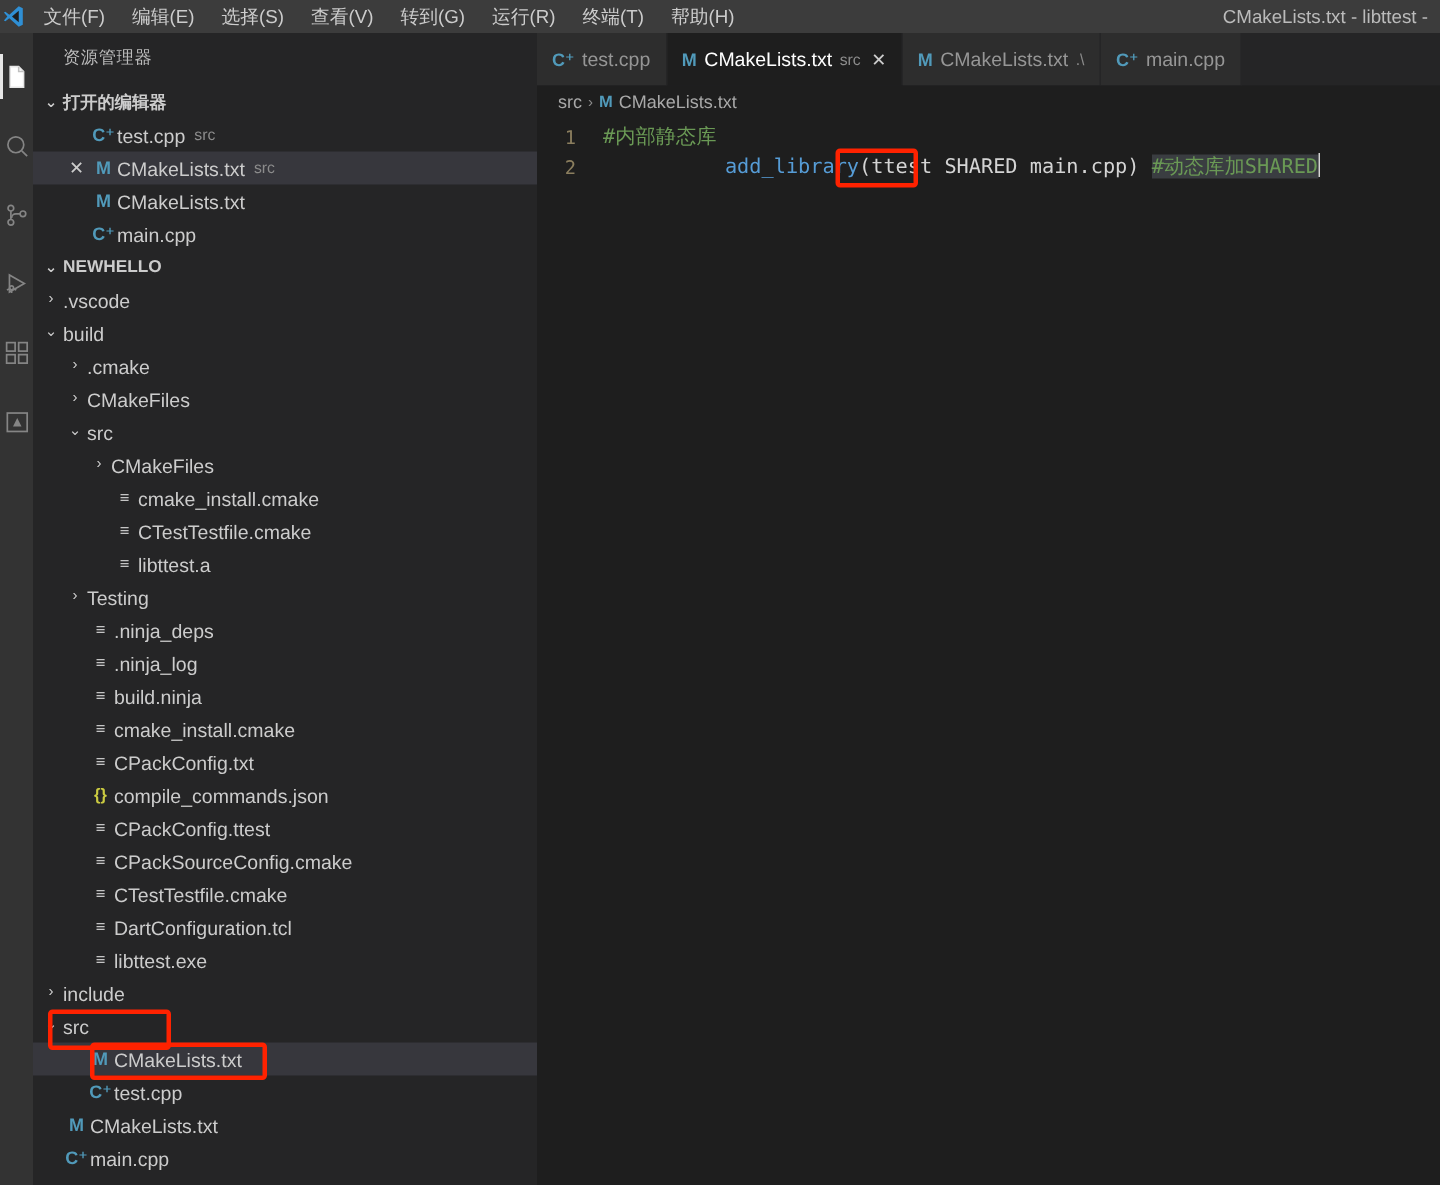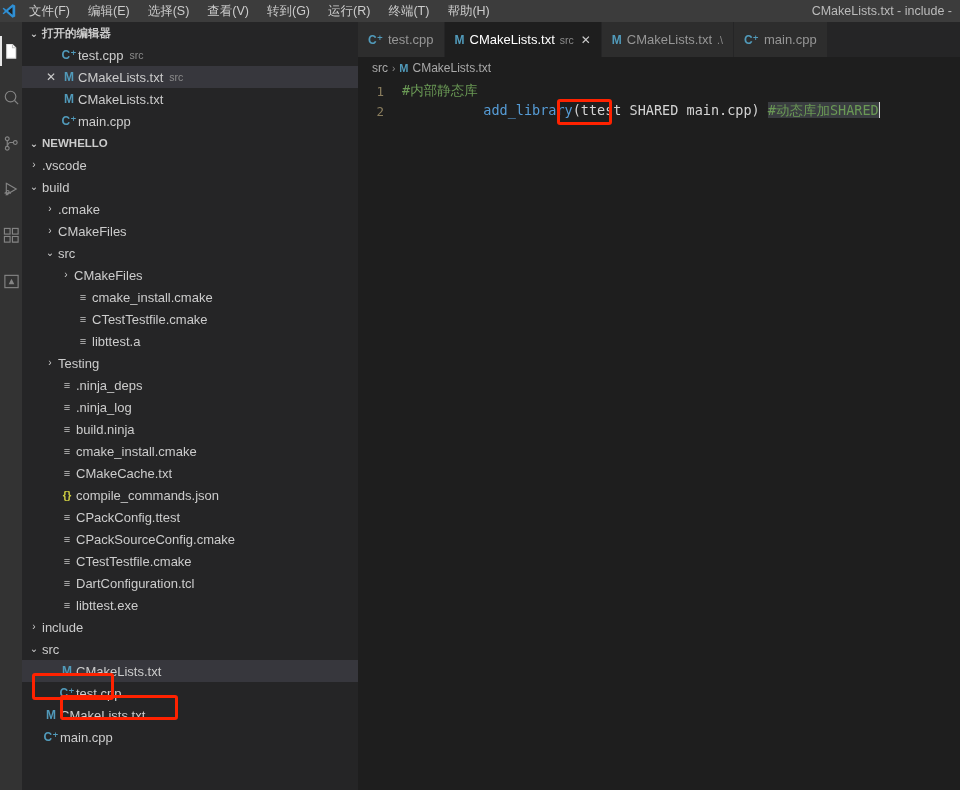--- a/index.html
+++ b/index.html
@@ -178,21 +178,21 @@
     <div class="menu">
       <div class="menu-item">文件(F)</div>
       <div class="menu-item">编辑(E)</div>
       <div class="menu-item">选择(S)</div>
       <div class="menu-item">查看(V)</div>
       <div class="menu-item">转到(G)</div>
       <div class="menu-item">运行(R)</div>
       <div class="menu-item">终端(T)</div>
       <div class="menu-item">帮助(H)</div>
     </div>
-    <div class="win-title">CMakeLists.txt - include -</div>
+    <div class="win-title">CMakeLists.txt - libttest -</div>
   </div>
 
   <div class="activitybar">
     <div class="act-icon active">
       <svg width="17" height="17" viewBox="0 0 18 18" fill="none" stroke="currentColor" stroke-width="1.1">
         <path d="M4 1.5 h6 l3.5 3.5 v11 h-9.5 z" fill="#ffffff" stroke="#e7e7e7"></path>
         <path d="M10 1.5 v3.5 h3.5" stroke="#c0c0c0" fill="none"></path>
       </svg>
     </div>
     <div class="act-icon">
@@ -227,20 +227,21 @@
     </div>
     <div class="act-icon">
       <svg width="17" height="17" viewBox="0 0 18 18" fill="none" stroke="currentColor" stroke-width="1.2">
         <rect x="2" y="2.5" width="14" height="13"></rect>
         <path d="M6 12 L9 6 L12 12 Z" fill="currentColor" stroke="none"></path>
       </svg>
     </div>
   </div>
 
   <div class="sidebar">
+    <div class="sidebar-title">资源管理器</div>
 
     <div class="section-header">
       <span class="twist">⌄</span>
       <span>打开的编辑器</span>
     </div>
     <div class="tree" id="open-editors-tree">
         <div class="row" style="padding-left: 20px;">
           <span class="ficon close"></span>
           <span class="ficon cpp" style="font-size: 12px;">C⁺</span>
           <span class="label">test.cpp</span>
@@ -328,21 +329,21 @@
           <span class="label">build.ninja</span>
         </div>
         <div class="row" style="padding-left: 20px;">
           <span class="twisty"></span>
           <span class="ficon txtf">≡</span>
           <span class="label">cmake_install.cmake</span>
         </div>
         <div class="row" style="padding-left: 20px;">
           <span class="twisty"></span>
           <span class="ficon txtf">≡</span>
-          <span class="label">CMakeCache.txt</span>
+          <span class="label">CPackConfig.txt</span>
         </div>
         <div class="row" style="padding-left: 20px;">
           <span class="twisty"></span>
           <span class="ficon json">{}</span>
           <span class="label">compile_commands.json</span>
         </div>
         <div class="row" style="padding-left: 20px;">
           <span class="twisty"></span>
           <span class="ficon txtf">≡</span>
           <span class="label">CPackConfig.ttest</span>

